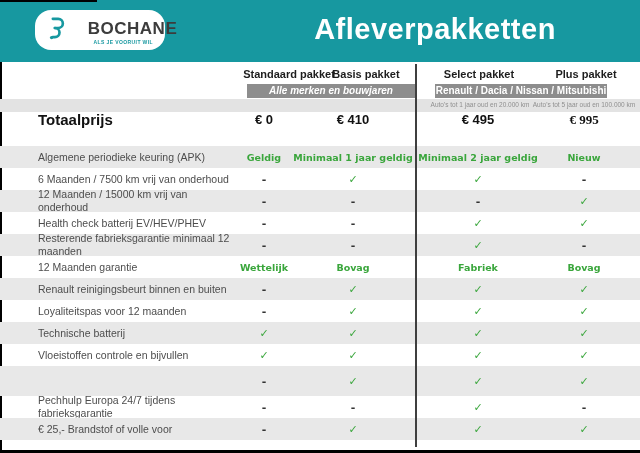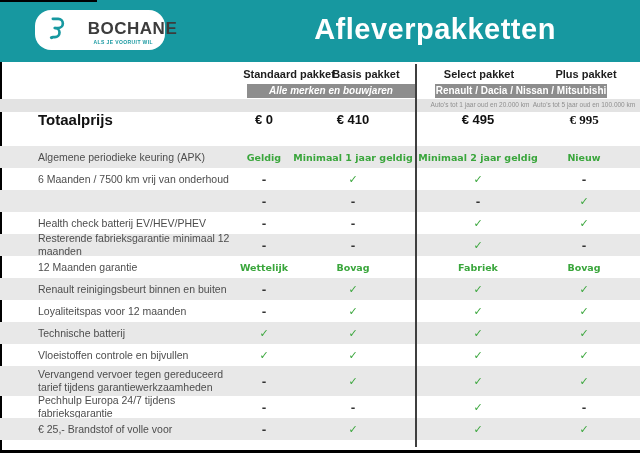--- a/index.html
+++ b/index.html
@@ -123,20 +123,21 @@
 
     <div class="row">
       <div class="lbl">6 Maanden / 7500 km vrij van onderhoud</div>
       <div class="val v1 dash">-</div>
       <div class="val v2 check">✓</div>
       <div class="val v3 check">✓</div>
       <div class="val v4 dash">-</div>
     </div>
 
     <div class="row gray">
+      <div class="lbl">12 Maanden / 15000 km vrij van onderhoud</div>
       <div class="val v1 dash">-</div>
       <div class="val v2 dash">-</div>
       <div class="val v3 dash">-</div>
       <div class="val v4 check">✓</div>
     </div>
 
     <div class="row">
       <div class="lbl">Health check batterij EV/HEV/PHEV</div>
       <div class="val v1 dash">-</div>
       <div class="val v2 dash">-</div>
@@ -186,21 +187,20 @@
 
     <div class="row">
       <div class="lbl">Vloeistoffen controle en bijvullen</div>
       <div class="val v1 check">✓</div>
       <div class="val v2 check">✓</div>
       <div class="val v3 check">✓</div>
       <div class="val v4 check">✓</div>
     </div>
 
     <div class="row gray tall">
-      <div class="lbl">Vervangend vervoer tegen gereduceerd tarief tijdens garantiewerkzaamheden</div>
       <div class="val v1 dash">-</div>
       <div class="val v2 check">✓</div>
       <div class="val v3 check">✓</div>
       <div class="val v4 check">✓</div>
     </div>
 
     <div class="row">
       <div class="lbl">Pechhulp Europa 24/7 tijdens fabrieksgarantie</div>
       <div class="val v1 dash">-</div>
       <div class="val v2 dash">-</div>

